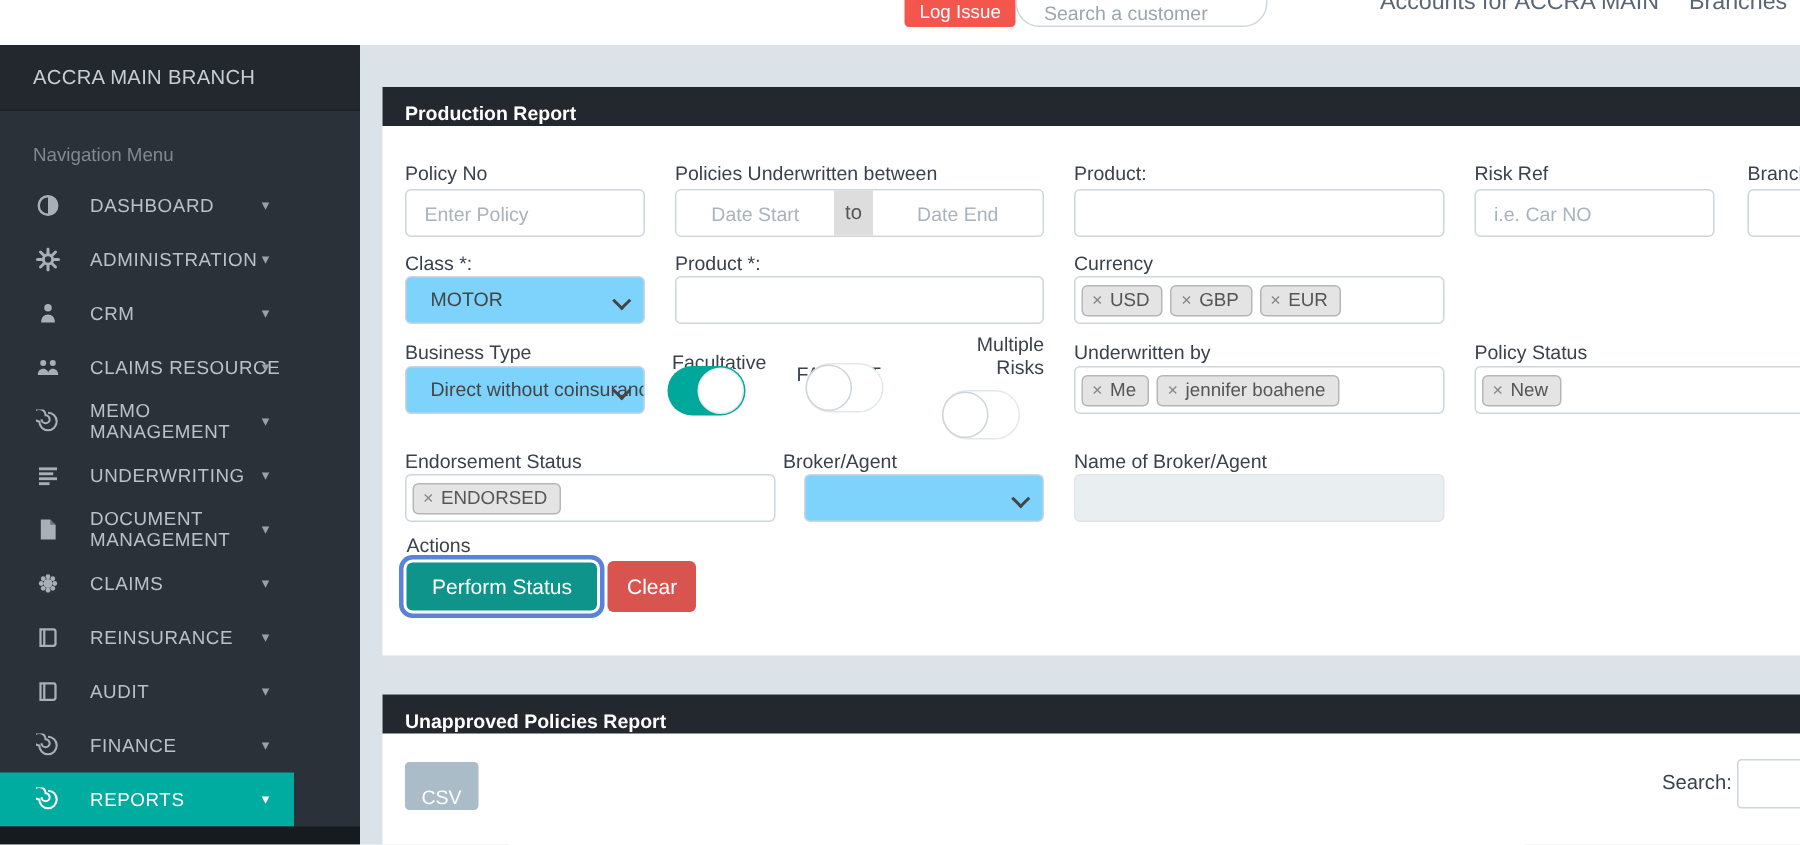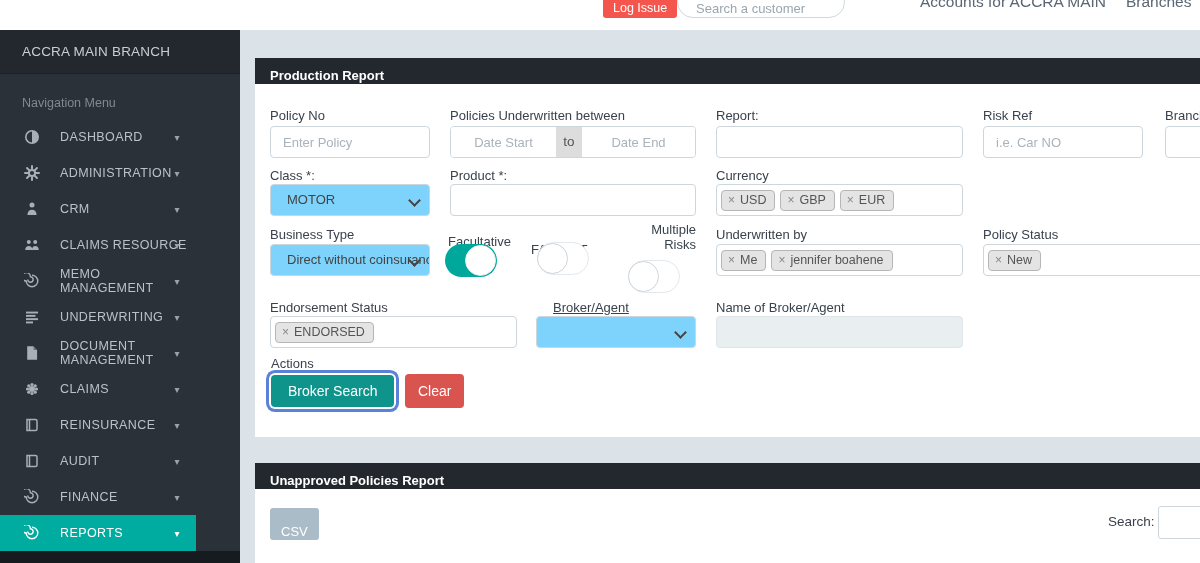--- a/index.html
+++ b/index.html
@@ -253,21 +253,21 @@
     <div class="lbl" style="left:15px; top:24px;">Policy No</div>
     <input class="inp" style="left: 15px; top: 42px; width: 160px;" placeholder="Enter Policy">
 
     <div class="lbl" style="left:195px; top:24px;">Policies Underwritten between</div>
     <div class="date-group" style="left:195px; top:42px; width:246px;">
       <input style="width: 105px;" placeholder="Date Start">
       <div class="date-addon">to</div>
       <input style="width: 113px;" placeholder="Date End">
     </div>
 
-    <div class="lbl" style="left:461px; top:24px;">Report:</div>
+    <div class="lbl" style="left:461px; top:24px;">Product:</div>
     <input class="inp" style="left: 461px; top: 42px; width: 247px;">
 
     <div class="lbl" style="left:728px; top:24px;">Risk Ref</div>
     <input class="inp" style="left: 728px; top: 42px; width: 160px;" placeholder="i.e. Car NO">
 
     <div class="lbl" style="left:910px; top:24px;">Branches</div>
     <input class="inp" style="left: 910px; top: 42px; width: 120px;">
 
     <div class="lbl" style="left:15px; top:84px;">Class *:</div>
     <div class="sel" style="left:15px; top:100px; width:160px;">MOTOR</div>
@@ -330,28 +330,28 @@
       </div>
 
     <div class="lbl" style="left:15px; top:216px;">Endorsement Status</div>
     <div class="tagbox" style="left:15px; top:232px; width:247px;">
         <span class="tag">
           <span class="tag-x">×</span>
           <span>ENDORSED</span>
         </span>
       </div>
 
-    <div class="lbl" style="left:298px; top:216px;text-decoration:underline;">Broker/Agent</div>
+    <div class="lbl" style="left:267px; top:216px;">Broker/Agent</div>
     <div class="sel" style="left:281px; top:232px; width:160px;"></div>
 
     <div class="lbl" style="left:461px; top:216px;">Name of Broker/Agent</div>
     <input class="inp disabled" disabled="" style="left: 461px; top: 232px; width: 247px;">
 
     <div class="lbl" style="left:16px; top:272px;">Actions</div>
-    <button class="btn-search">Broker Search</button>
+    <button class="btn-search">Perform Status</button>
     <button class="btn-clear">Clear</button>
   </div>
 </div>
 
 <div class="panel panel2">
   <div class="panel-head">Unapproved Policies Report</div>
   <div class="panel2-body">
     <button class="btn-csv">CSV</button>
     <div class="tbl-search-lbl">Search:</div>
     <input class="tbl-search-inp" style="">

